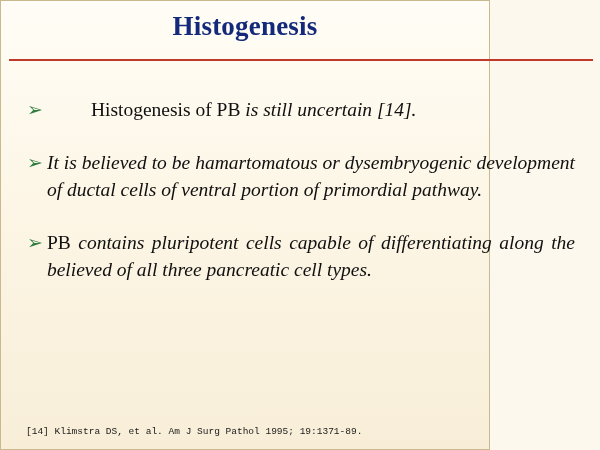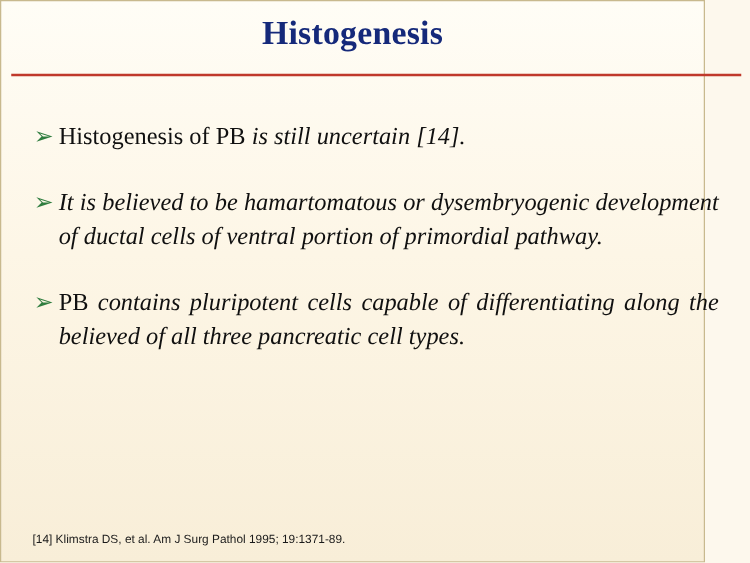--- a/index.html
+++ b/index.html
@@ -8,21 +8,21 @@
   }
   body {
     width: 600px;
     height: 450px;
     overflow: hidden;
     background: #fdf8ed;
     font-family: "Liberation Serif", serif;
   }
   .slide {
     position: relative;
-    width: 564px;
+    width: 490px;
     height: 450px;
     box-sizing: border-box;
     background: linear-gradient(to bottom, #fffdf6 0%, #fdf6e6 45%, #f8eed8 100%);
     border: 1px solid #c8b98e;
   }
   .title {
     position: absolute;
     top: 10px;
     left: 0;
     width: 100%;
@@ -62,29 +62,29 @@
   }
   .bullet-text {
     flex: 1 1 auto;
     font-family: "Liberation Serif", serif;
     font-style: italic;
     font-size: 19.5px;
     line-height: 27px;
     color: #101010;
     text-align: justify;
   }
-  .bullet-text.b1 { text-align: left; }
+  .bullet-text.b1 { text-align: left; margin-left: 44px; }
   .bullet-text .lead {
     font-style: normal;
   }
   .footnote {
     position: absolute;
     left: 10px;
     bottom: 12px;
-    font-family: Liberation Sans, sans-serif;
+    font-family: Liberation Mono, monospace;
     font-size: 9.5px;
     color: #1a1a1a;
     padding-left: 15px;
   }
   .footnote-rule {
     position: absolute;
     left: 0;
     bottom: 28px;
     width: 600px;
     height: 1px;

